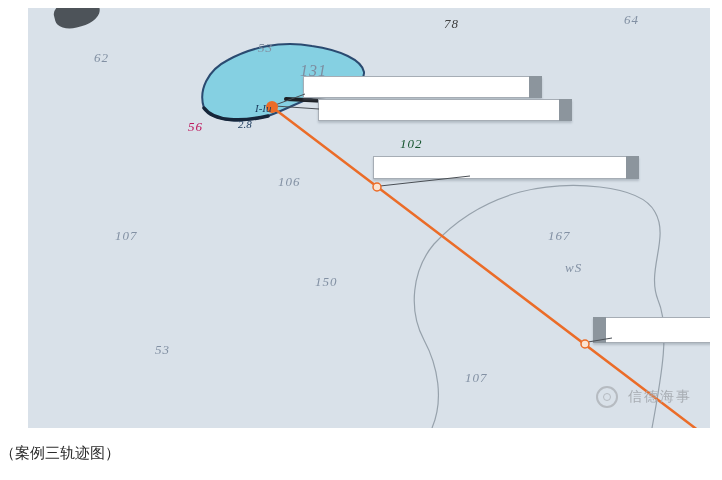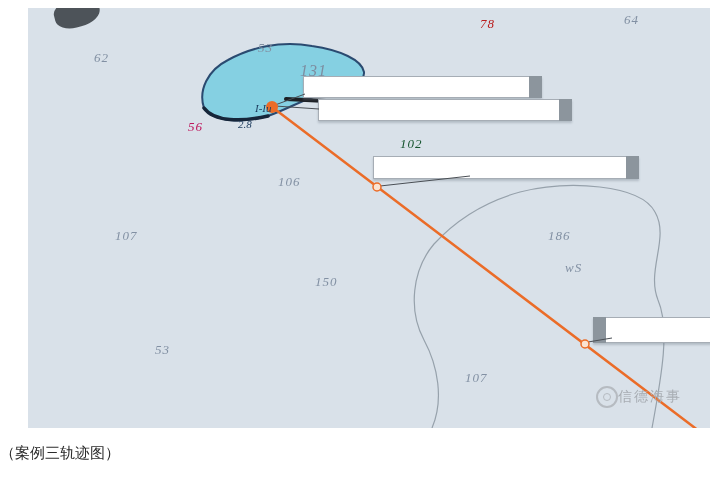--- a/index.html
+++ b/index.html
@@ -30,21 +30,21 @@
     box-shadow:0 2px 2px rgba(110,120,132,.35);
   }
   .bar-cap{position:absolute;top:-1px;width:13px;height:calc(100% + 2px);background:#8c959d;}
   .cap-right .bar-cap{right:-1px;}
   .cap-left .bar-cap{left:-1px;}
   #islet{
     position:absolute;left:26px;top:-9px;width:46px;height:28px;background:#4d5359;
     border-radius:46% 60% 55% 48%;transform:rotate(-14deg);z-index:1;
   }
   #watermark{
-    position:absolute;left:568px;top:378px;z-index:5;display:flex;align-items:center;gap:0;
+    position:absolute;left:568px;top:378px;z-index:5;display:flex;align-items:center;gap:10px;
     color:#a8adb3;font-size:14px;letter-spacing:2px;
   }
   #wm-logo{
     width:18px;height:18px;border:2px solid #b6bbc1;border-radius:50%;
     position:relative;flex:0 0 auto;
   }
   #wm-logo::after{
     content:"";position:absolute;left:5px;top:5px;width:8px;height:8px;
     border:1.5px solid #b6bbc1;border-radius:50%;box-sizing:border-box;
   }
@@ -92,29 +92,29 @@
     <circle id="start-dot" cx="244" cy="99" r="6" fill="#eb6c28"></circle>
     <g id="waypoints">
         <circle cx="349" cy="179" r="4" fill="#fbe3d2" stroke="#eb6c28" stroke-width="1.5"></circle>
         <circle cx="557" cy="336" r="4" fill="#fbe3d2" stroke="#eb6c28" stroke-width="1.5"></circle>
       </g>
   </svg>
 
   <div id="labels-layer">
       <div class="depth-label" style="left: 66px; top: 42px; color: rgb(130, 144, 163); text-align: center;">62</div>
       <div class="depth-label" style="left: 230px; top: 32px; color: rgb(130, 144, 163);">53</div>
-      <div class="depth-label" style="left: 452px; top: 8px; color: #b91c1c;">78</div>
+      <div class="depth-label" style="left: 416px; top: 8px; color: #404040;">78</div>
       <div class="depth-label" style="left: 596px; top: 4px; color: rgb(130, 144, 163);">64</div>
       <div class="depth-label big" style="left: 272px; top: 54px;">131</div>
       <div class="depth-label" style="left: 160px; top: 111px; color: #be185d; font-family: Liberation Serif, serif;">56</div>
       <div class="depth-label" style="left: 372px; top: 128px; color: #14532d; font-family: Liberation Serif, serif;">102</div>
       <div class="depth-label" style="left: 250px; top: 166px; color: rgb(130, 144, 163);">106</div>
       <div class="depth-label" style="left: 87px; top: 220px; color: rgb(130, 144, 163);">107</div>
       <div class="depth-label" style="left: 287px; top: 266px; color: rgb(130, 144, 163);">150</div>
-      <div class="depth-label" style="left: 520px; top: 220px; color: rgb(130, 144, 163);">186</div>
+      <div class="depth-label" style="left: 520px; top: 220px; color: rgb(130, 144, 163);">167</div>
       <div class="depth-label" style="left: 537px; top: 252px; color: rgb(130, 144, 163);">wS</div>
       <div class="depth-label" style="left: 127px; top: 334px; color: rgb(130, 144, 163);">53</div>
       <div class="depth-label" style="left: 437px; top: 362px; color: rgb(130, 144, 163);">107</div>
       <div class="shoal-label" style="left: 227px; top: 66px;">I-Iu</div>
       <div class="shoal-label" style="left: 210px; top: 82px;">2.8</div>
     </div>
 
   <div id="watermark">
     <span id="wm-logo"></span>
     <span>信德海事</span>

